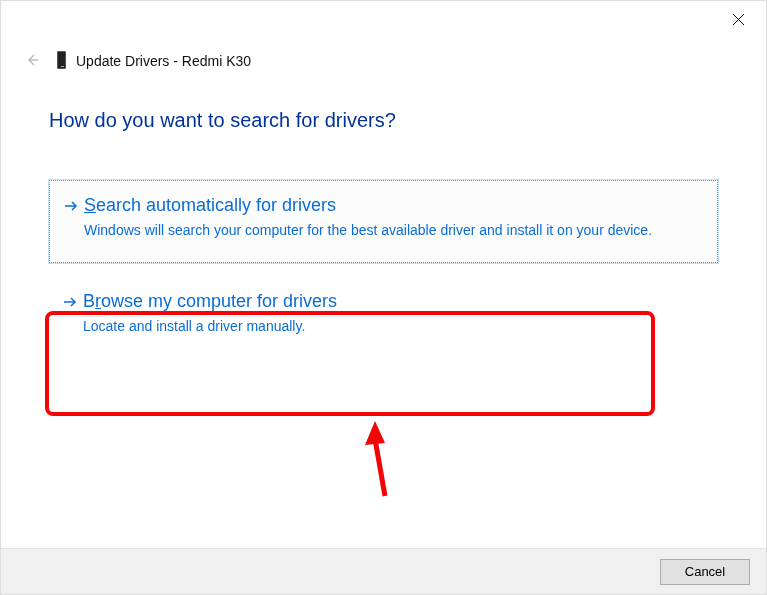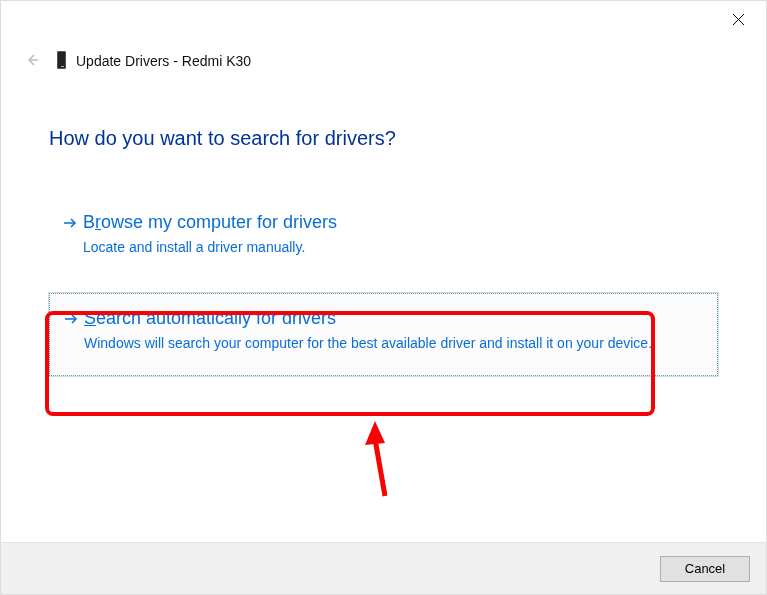--- a/index.html
+++ b/index.html
@@ -57,21 +57,20 @@
     }
     .title-text {
       font-size: 14px;
       color: #111;
     }
     .content {
       position: absolute;
       top: 108px;
       left: 48px;
       right: 48px;
-      margin-top: 18px;
     }
     .heading {
       font-size: 20px;
       color: #003399;
       font-weight: 400;
       margin-bottom: 48px;
     }
     .option {
       padding: 14px 14px 22px 14px;
       margin-bottom: 14px;
@@ -113,21 +112,21 @@
     }
     .annot-arrow {
       position: absolute;
       pointer-events: none;
     }
     .footer {
       position: absolute;
       left: 0;
       right: 0;
       bottom: 0;
-      height: 52px;
+      height: 46px;
       background: #f0f0f0;
       border-top: 1px solid #e3e3e3;
       display: flex;
       justify-content: flex-end;
       align-items: center;
       padding-right: 16px;
     }
     .cancel-btn {
       width: 90px;
       height: 26px;
@@ -155,50 +154,50 @@
         <path d="M9 2 L4 7 L9 12" fill="none" stroke="#bbb" stroke-width="1.5"></path>
         <line x1="4" y1="7" x2="13" y2="7" stroke="#bbb" stroke-width="1.5"></line>
       </svg>
   </span>
   <span class="device-icon"></span>
   <span class="title-text">Update Drivers - Redmi K30</span>
 </div>
 
 <div class="content">
   <div class="heading">How do you want to search for drivers?</div>
+
+  <div class="option focused">
+    <div class="option-row">
+      <span class="opt-arrow">
+        <svg viewBox="0 0 14 14">
+            <line x1="1" y1="7" x2="12" y2="7" stroke="#0a6dd7" stroke-width="1.5"></line>
+            <path d="M8 3 L12 7 L8 11" fill="none" stroke="#0a6dd7" stroke-width="1.5"></path>
+          </svg>
+      </span>
+      <div class="opt-texts">
+        <div class="opt-title"><span class="ul">S</span><span>earch automatically for drivers</span></div>
+        <div class="opt-desc">Windows will search your computer for the best available driver and install it on your device.</div>
+      </div>
+    </div>
+  </div>
 
   <div class="option">
     <div class="option-row">
       <span class="opt-arrow">
         <svg viewBox="0 0 14 14">
             <line x1="1" y1="7" x2="12" y2="7" stroke="#0a6dd7" stroke-width="1.5"></line>
             <path d="M8 3 L12 7 L8 11" fill="none" stroke="#0a6dd7" stroke-width="1.5"></path>
           </svg>
       </span>
       <div class="opt-texts">
         <div class="opt-title"><span>B</span><span class="ul">r</span><span>owse my computer for drivers</span></div>
         <div class="opt-desc">Locate and install a driver manually.</div>
       </div>
     </div>
   </div>
-
-  <div class="option focused">
-    <div class="option-row">
-      <span class="opt-arrow">
-        <svg viewBox="0 0 14 14">
-            <line x1="1" y1="7" x2="12" y2="7" stroke="#0a6dd7" stroke-width="1.5"></line>
-            <path d="M8 3 L12 7 L8 11" fill="none" stroke="#0a6dd7" stroke-width="1.5"></path>
-          </svg>
-      </span>
-      <div class="opt-texts">
-        <div class="opt-title"><span class="ul">S</span><span>earch automatically for drivers</span></div>
-        <div class="opt-desc">Windows will search your computer for the best available driver and install it on your device.</div>
-      </div>
-    </div>
-  </div>
 </div>
 
 <div class="highlight-box" style="top:310px; left:44px; width:610px; height:105px;"></div>
 
 <svg class="annot-arrow" style="top:420px; left:360px; width:40px; height:80px;" viewBox="0 0 40 80">
   <line x1="24" y1="75" x2="14" y2="18" stroke="#f40404" stroke-width="5"></line>
   <polygon points="14,0 4,24 24,22" fill="#f40404"></polygon>
 </svg>
 
 <div class="footer">

